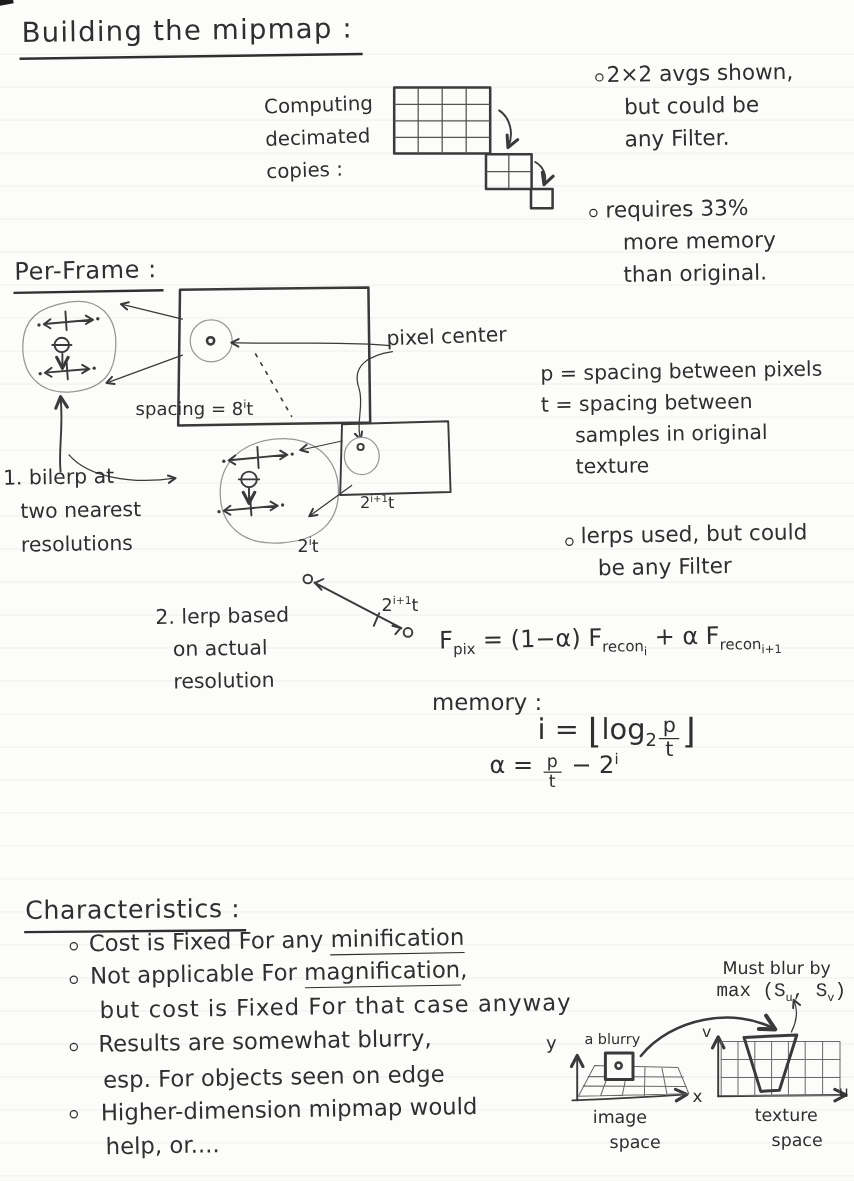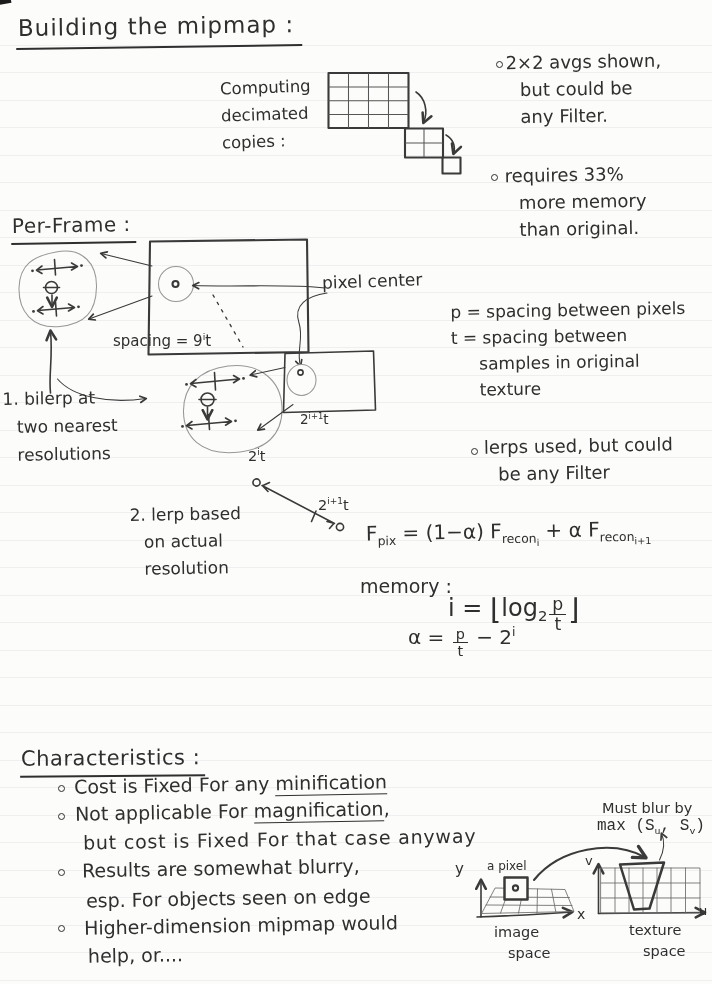--- a/index.html
+++ b/index.html
@@ -179,21 +179,21 @@
   <div class="hw indent r-1" style="left:505px;top:161px;font-size:18px;line-height:27px;">
       <div class="ln">requires 33%</div>
       <div class="ln">more memory</div>
       <div class="ln">than original.</div>
     </div>
 
   <div class="hw h2" style="left:11px;top:212px;">Per-Frame :</div>
 
   <div class="hw r-2" style="left:322px;top:270px;font-size:17px;">pixel center</div>
 
-  <div class="hw" style="left:113px;top:331px;font-size:15px;"><span>spacing = 9</span><sup>i</sup><span>t</span></div>
+  <div class="hw" style="left:113px;top:331px;font-size:15px;"><span>spacing = 8</span><sup>i</sup><span>t</span></div>
 
   <div class="hw" style="left:300px;top:410px;font-size:13.5px;"><span>2</span><sup>i+1</sup><span>t</span></div>
 
   <div class="hw indent r-1" style="left:3px;top:384px;font-size:17px;line-height:28px;">
       <div class="ln">1. bilerp at</div>
       <div class="ln">two nearest</div>
       <div class="ln">resolutions</div>
     </div>
 
   <div class="hw indent r-1" style="left:130px;top:501px;font-size:17px;line-height:27px;">
@@ -240,21 +240,21 @@
   <div class="hw r-1" style="left:82px;top:856px;font-size:19px;">Results are somewhat blurry,</div>
   <div class="hw r-1" style="left:86px;top:886px;font-size:19px;">esp. For objects seen on edge</div>
 
   <span class="odot" style="left:58px;top:925px;"></span>
   <div class="hw r-1" style="left:84px;top:913px;font-size:19px;">Higher-dimension mipmap would</div>
   <div class="hw r-1" style="left:88px;top:943px;font-size:19px;">help, or....</div>
 
   <div class="hw" style="left:602px;top:799px;font-size:14.5px;text-align:right;">Must blur by</div>
   <div class="hw" style="left:597px;top:816px;font-size:16px;font-family:Liberation Mono, monospace;"><span>max (S</span><sub>u</sub><span>, S</span><sub>v</sub><span>)</span></div>
 
-  <div class="hw" style="left:487px;top:858px;font-size:12px;">a pixel</div>
+  <div class="hw" style="left:487px;top:858px;font-size:12px;">a blurry</div>
   <div class="hw" style="left:455px;top:859px;font-size:15px;">y</div>
   <div class="hw" style="left:577px;top:905px;font-size:14px;">x</div>
   <div class="hw" style="left:585px;top:852px;font-size:13px;">v</div>
   <div class="hw" style="left:699px;top:902px;font-size:13px;">u</div>
 
   <div class="hw indent" style="left:494px;top:922px;font-size:14.5px;line-height:21px;">
       <div class="ln">image</div>
       <div class="ln">space</div>
     </div>
   <div class="hw indent" style="left:629px;top:920px;font-size:14.5px;line-height:21px;">

